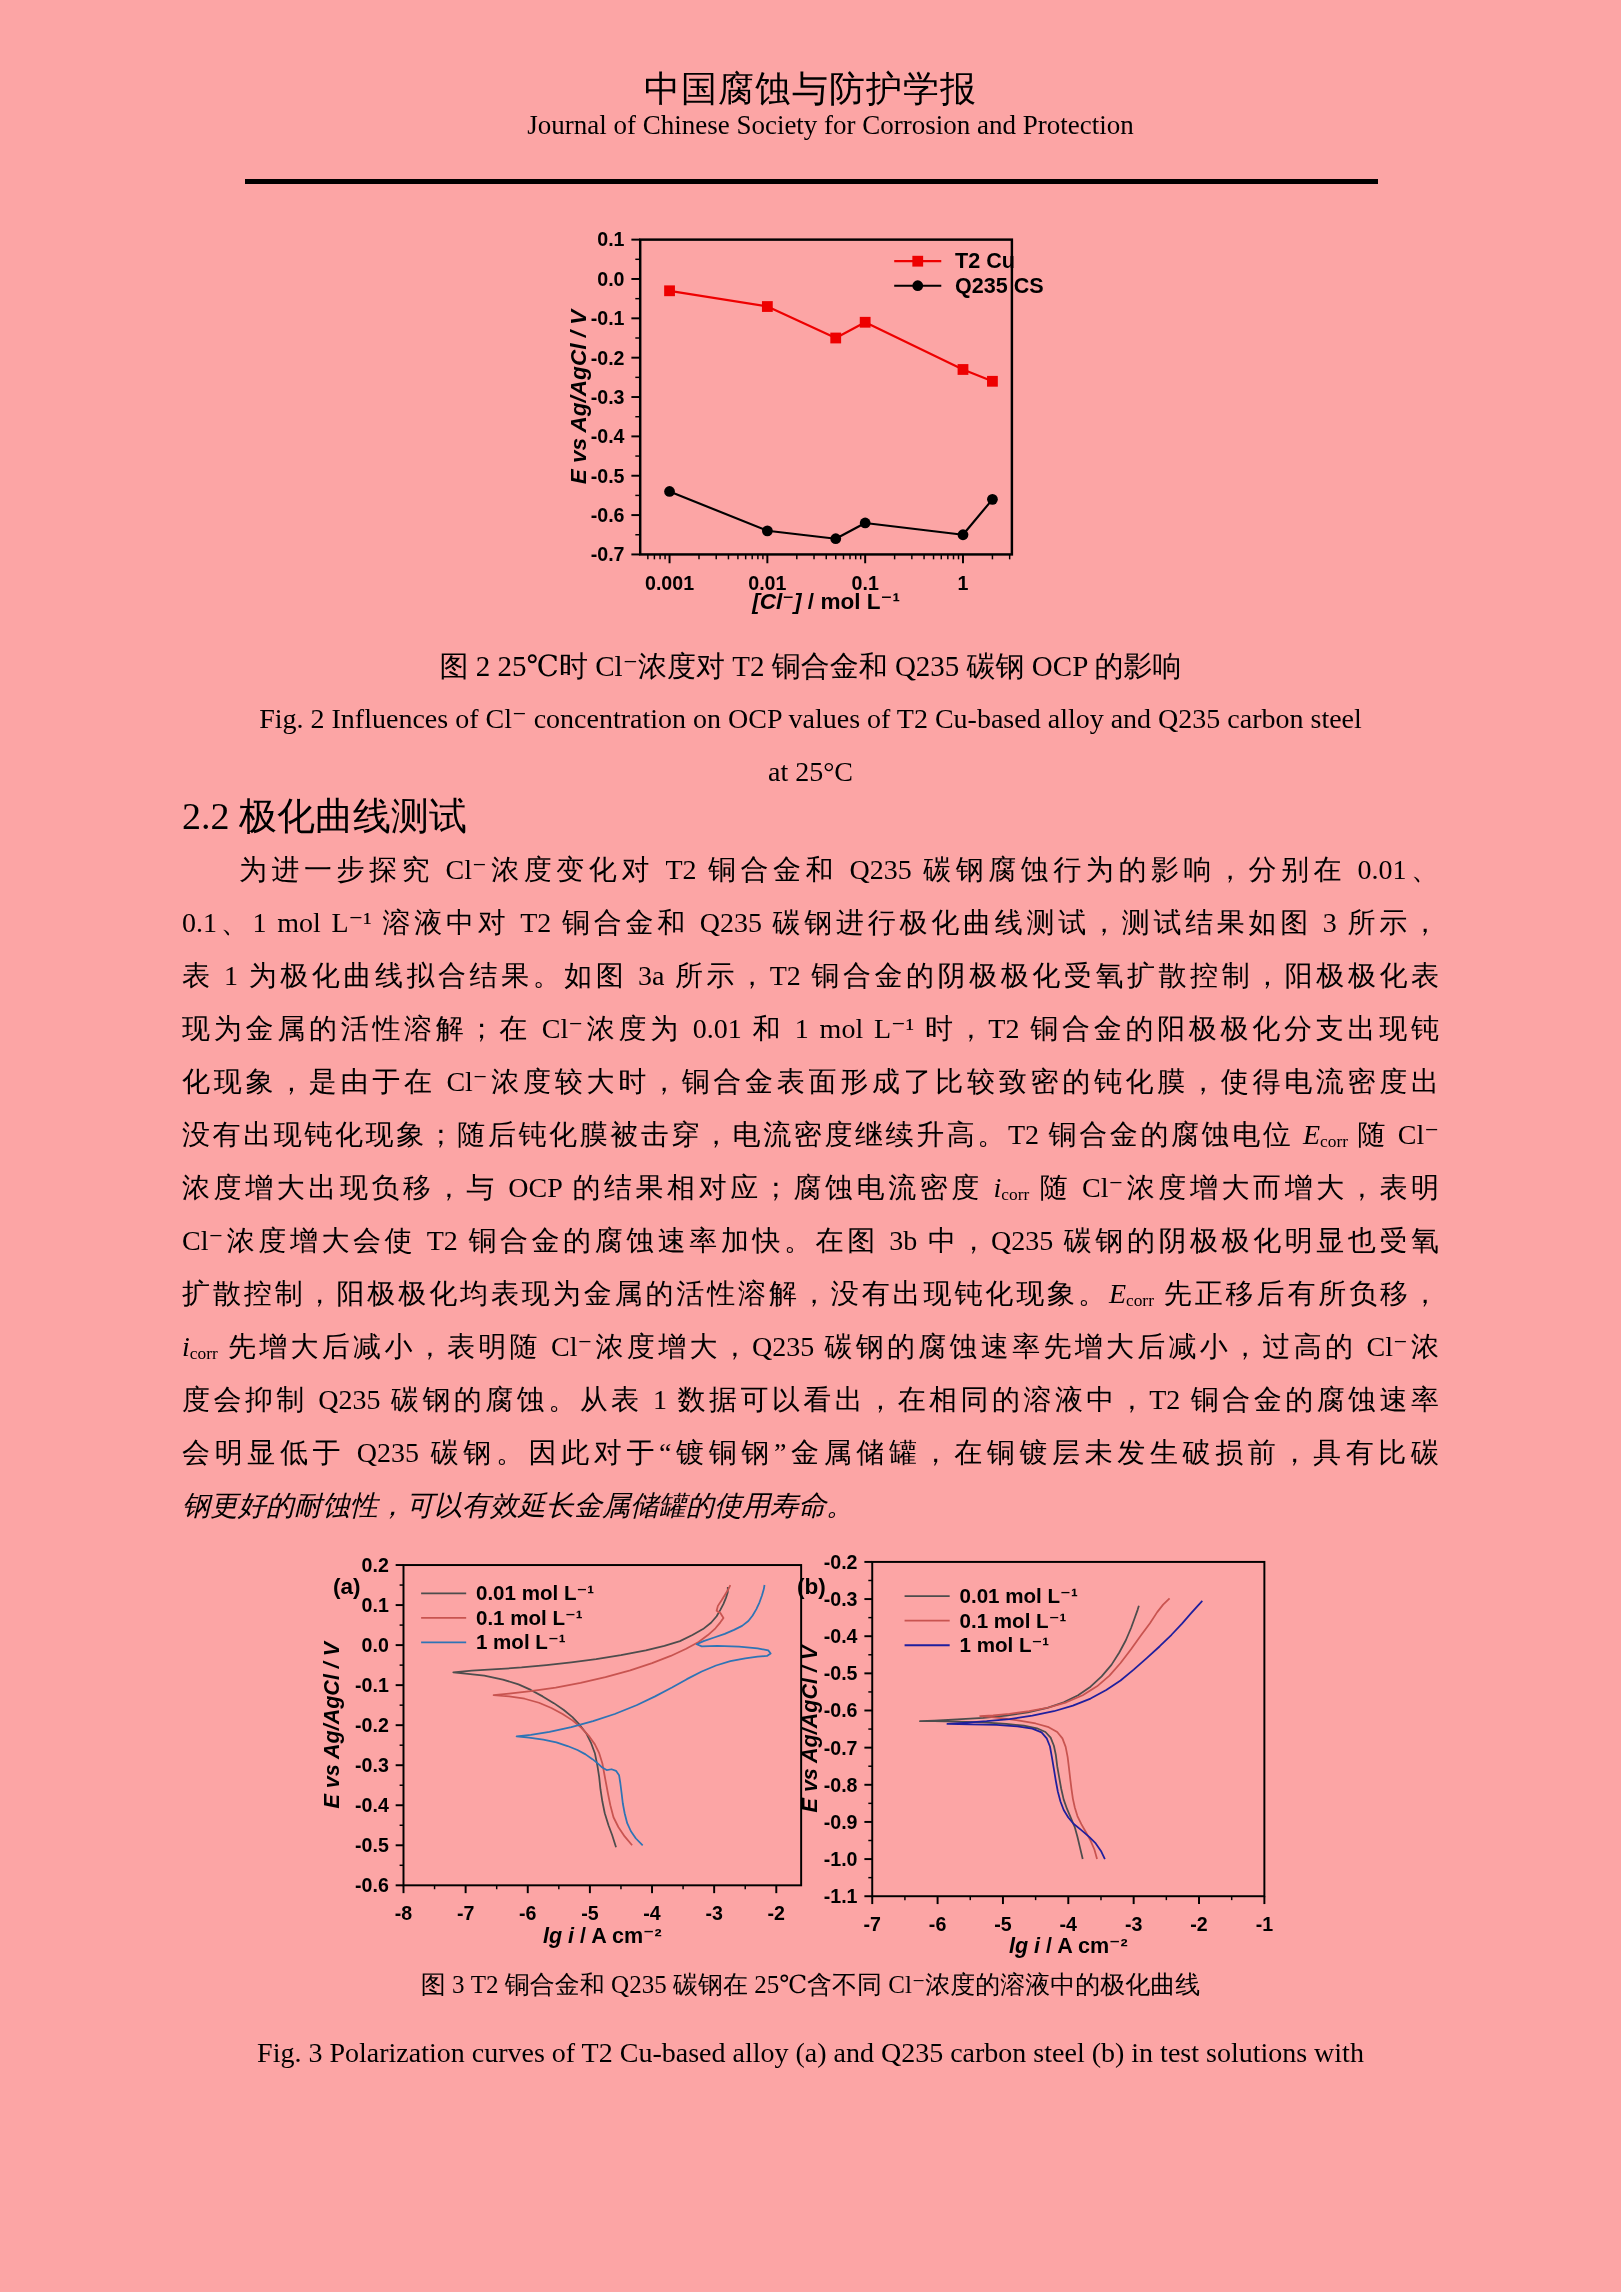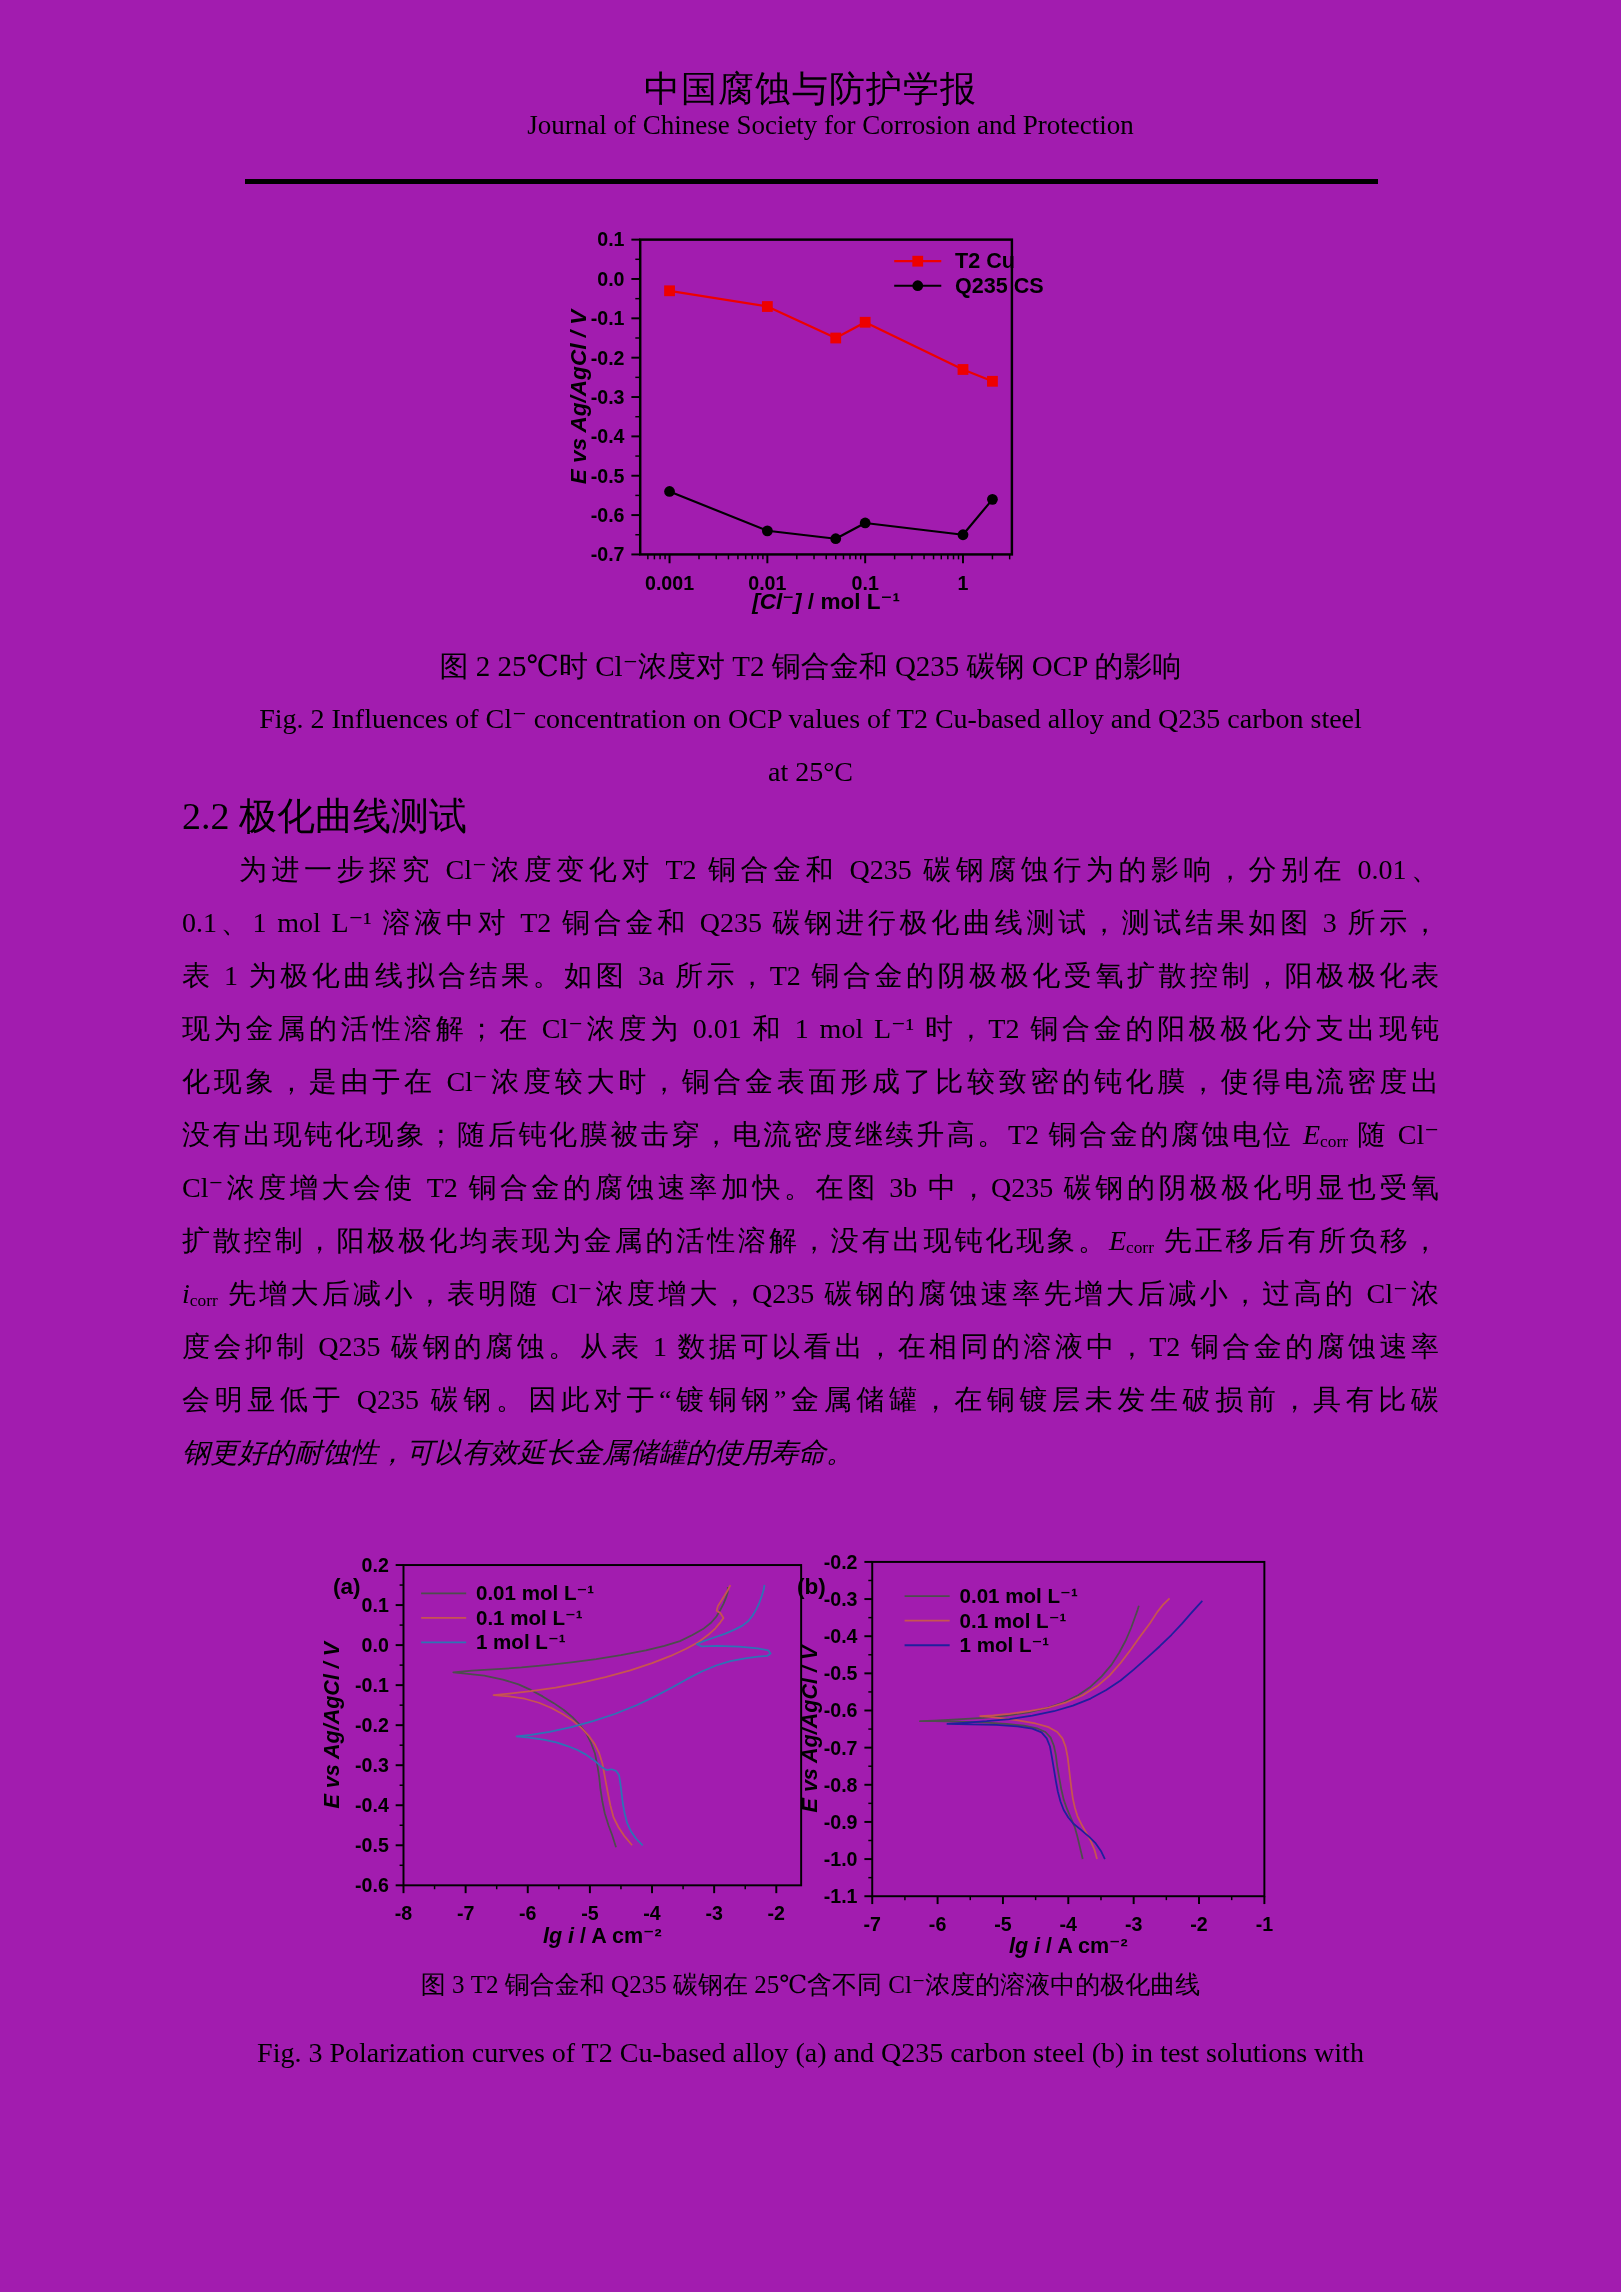--- a/index.html
+++ b/index.html
@@ -1,17 +1,17 @@
 <!DOCTYPE html>
 <html><head>
 <meta charset="utf-8">
 <style>
   html,body{margin:0;padding:0;background:#888;}
   #page{
-    position:relative; width:1621px; height:2293px; background:#a21caf;
+    position:relative; width:1621px; height:2293px; background:#fca5a5;
     font-family:"Liberation Serif","DejaVu Serif",serif; color:#000;
     overflow:hidden; margin:0 auto;
   }
   .abs{position:absolute;}
   .center{left:0; width:1621px; text-align:center;}
   #title-cn{top:65px; font-size:36px; letter-spacing:1px;}
   #title-en{top:110px; font-size:27px;margin-left:20px;}
   #header-rule{top:179px; left:245px; width:1133px; height:4.9px; background:#000;}
   #fig2-chart{left:549px; top:218px; width:559px; height:412px;}
   #cap2-cn{top:647px; font-size:29px;}
@@ -135,20 +135,21 @@
   <div id="cap2-en2" class="abs center">at 25°C</div>
 
   <div id="sec-heading" class="abs">2.2  极化曲线测试</div>
   <div id="body-text" class="abs">
       <div class="bline first"><span>为进一步探究 Cl⁻浓度变化对 T2 铜合金和 Q235 碳钢腐蚀行为的影响，分别在 0.01、</span></div>
       <div class="bline"><span>0.1、1 mol L⁻¹ 溶液中对 T2 铜合金和 Q235 碳钢进行极化曲线测试，测试结果如图 3 所示，</span></div>
       <div class="bline"><span>表 1 为极化曲线拟合结果。如图 3a 所示，T2 铜合金的阴极极化受氧扩散控制，阳极极化表</span></div>
       <div class="bline"><span>现为金属的活性溶解；在 Cl⁻浓度为 0.01 和 1 mol L⁻¹ 时，T2 铜合金的阳极极化分支出现钝</span></div>
       <div class="bline"><span>化现象，是由于在 Cl⁻浓度较大时，铜合金表面形成了比较致密的钝化膜，使得电流密度出</span></div>
       <div class="bline"><span>没有出现钝化现象；随后钝化膜被击穿，电流密度继续升高。T2 铜合金的腐蚀电位 </span><span class="it">E</span><span class="sb">corr</span><span> 随 Cl⁻</span></div>
+      <div class="bline"><span>浓度增大出现负移，与 OCP 的结果相对应；腐蚀电流密度 </span><span class="it">i</span><span class="sb">corr</span><span> 随 Cl⁻浓度增大而增大，表明</span></div>
       <div class="bline"><span>Cl⁻浓度增大会使 T2 铜合金的腐蚀速率加快。在图 3b 中，Q235 碳钢的阴极极化明显也受氧</span></div>
       <div class="bline"><span>扩散控制，阳极极化均表现为金属的活性溶解，没有出现钝化现象。</span><span class="it">E</span><span class="sb">corr</span><span> 先正移后有所负移，</span></div>
       <div class="bline"><span class="it">i</span><span class="sb">corr</span><span> 先增大后减小，表明随 Cl⁻浓度增大，Q235 碳钢的腐蚀速率先增大后减小，过高的 Cl⁻浓</span></div>
       <div class="bline"><span>度会抑制 Q235 碳钢的腐蚀。从表 1 数据可以看出，在相同的溶液中，T2 铜合金的腐蚀速率</span></div>
       <div class="bline"><span>会明显低于 Q235 碳钢。因此对于“镀铜钢”金属储罐，在铜镀层未发生破损前，具有比碳</span></div>
       <div class="bline last"><span>钢更好的耐蚀性，可以有效延长金属储罐的使用寿命。</span></div>
     </div>
 
   <div id="fig3a-chart" class="abs"><svg width="524" height="417" viewBox="0 0 535 425" xmlns="http://www.w3.org/2000/svg">
         <rect x="122" y="16" width="406" height="327" fill="none" stroke="#000" stroke-width="2"></rect>

